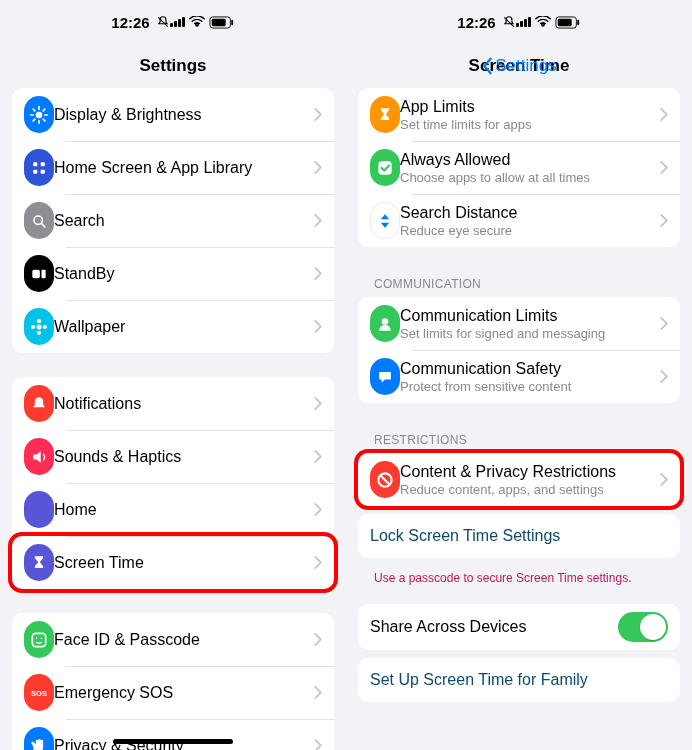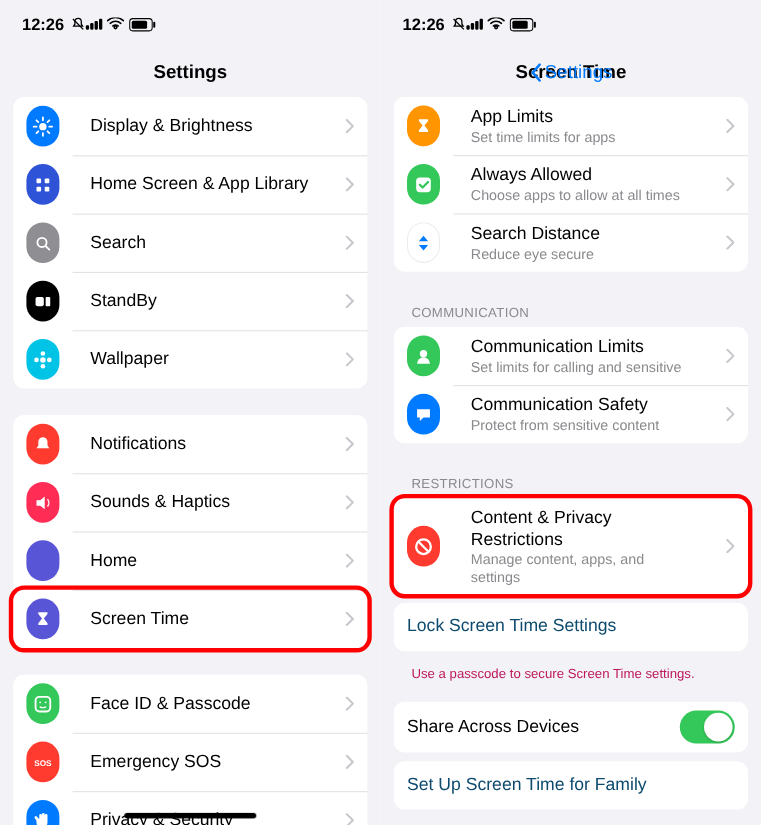--- a/index.html
+++ b/index.html
@@ -1,30 +1,30 @@
 <!DOCTYPE html>
 <html><head>
 <meta charset="utf-8">
 <style>
 * { box-sizing: border-box; margin: 0; padding: 0; }
 body { font-family: -apple-system, "Helvetica Neue", Arial, sans-serif; background: #fff; width: 692px; height: 750px; overflow: hidden; display: flex; }
 .phone { width: 346px; height: 750px; background: #f2f2f7; position: relative; overflow: hidden; }
 .phone + .phone { border-left: 0; }
-.statusbar { height: 44px; display: flex; align-items: center; justify-content: flex-start; padding: 0 20px; font-size: 15px; font-weight: 600; color: #000; }
+.statusbar { height: 44px; display: flex; align-items: center; justify-content: center; padding: 0 20px; font-size: 15px; font-weight: 600; color: #000; }
 .status-right { display: flex; align-items: center; gap: 4px; }
 .sb-time { display: flex; align-items: center; gap: 6px; }
 .navbar { height: 44px; display: flex; align-items: center; justify-content: center; position: relative; padding: 0 12px; }
 .nav-title { font-size: 17px; font-weight: 600; color: #000; position: absolute; left: 0; right: 0; text-align: center; pointer-events: none; }
 .nav-back { color: #007aff; font-size: 17px; display: flex; align-items: center; gap: 2px; z-index: 1; }
 .content { height: calc(750px - 88px); overflow-y: auto; }
 .group { background: #fff; margin: 0 12px 24px 12px; border-radius: 10px; overflow: visible; }
 .group.first { margin-top: 0; }
 .group-single { background: #fff; margin: 0 12px 8px 12px; border-radius: 10px; }
 .section-header { font-size: 12px; color: #8a8a8e; letter-spacing: 0.3px; text-transform: uppercase; padding: 6px 28px 6px 28px; }
-.row { display: flex; align-items: center; padding: 8px 12px; min-height: 44px; gap: 28px; position: relative; border-radius: 10px; }
+.row { display: flex; align-items: center; padding: 8px 12px; min-height: 44px; gap: 0; position: relative; border-radius: 10px; }
 .row + .row::before { content:""; position:absolute; left:54px; right:0; top:0; height:1px; background:rgba(60,60,67,0.15); }
 .icon-box { width: 30px; height: 37px; border-radius: 15px; display: flex; align-items: center; justify-content: center; flex-shrink: 0; color: #ffffff; }
 .row-text { flex: 1; min-width: 0; }
 .row-title { font-size: 16px; color: #000; line-height: 1.25; }
 .row-sub { font-size: 13px; color: #8a8a8e; line-height: 1.2; }
 .row-title.blue { color: #0c4a6e; }
 .chev { color: #c7c7cc; font-size: 14px; }
 .footer-note { font-size: 12px; color: #be185d; padding: 4px 28px 18px 28px; line-height: 1.35; }
 .highlight { box-shadow: 0 0 0 4px #ff0000; position: relative; z-index: 2; justify-content: center; }
 .toggle { width: 50px; height: 30px; border-radius: 15px; background: #34c759; position: relative; flex-shrink: 0; }
@@ -408,21 +408,21 @@
       <div class="group">
         <div class="row">
           <div class="icon-box" style="background:#34c759;">
             <svg width="20" height="20" viewBox="0 0 24 24">
               <circle cx="12" cy="9" r="4" fill="#fff"></circle>
               <path d="M5 20a7 7 0 0114 0H5z" fill="#fff"></path>
             </svg>
           </div>
           <div class="row-text">
             <div class="row-title">Communication Limits</div>
-            <div class="row-sub">Set limits for calling and sensitive</div>
+            <div class="row-sub">Set limits for signed and messaging</div>
           </div>
           <span class="chev">
             <svg width="8" height="13" viewBox="0 0 8 14">
               <path d="M1 1l6 6-6 6" fill="none" stroke="#c7c7cc" stroke-width="2" stroke-linecap="round" stroke-linejoin="round"></path>
             </svg>
           </span>
         </div>
         <div class="row">
           <div class="icon-box" style="background:#007aff;">
             <svg width="20" height="20" viewBox="0 0 24 24">
@@ -444,21 +444,21 @@
       <div class="group group-single">
         <div class="row highlight">
           <div class="icon-box" style="background:#ff3b30;">
             <svg width="20" height="20" viewBox="0 0 24 24">
               <circle cx="12" cy="12" r="8" fill="none" stroke="#fff" stroke-width="2.5"></circle>
               <line x1="6" y1="6" x2="18" y2="18" stroke="#fff" stroke-width="2.5"></line>
             </svg>
           </div>
           <div class="row-text">
             <div class="row-title">Content &amp; Privacy Restrictions</div>
-            <div class="row-sub">Manage content, apps, and settings</div>
+            <div class="row-sub">Reduce content, apps, and settings</div>
           </div>
           <span class="chev">
             <svg width="8" height="13" viewBox="0 0 8 14">
               <path d="M1 1l6 6-6 6" fill="none" stroke="#c7c7cc" stroke-width="2" stroke-linecap="round" stroke-linejoin="round"></path>
             </svg>
           </span>
         </div>
       </div>
       <div class="group group-single">
         <div class="row no-icon">

